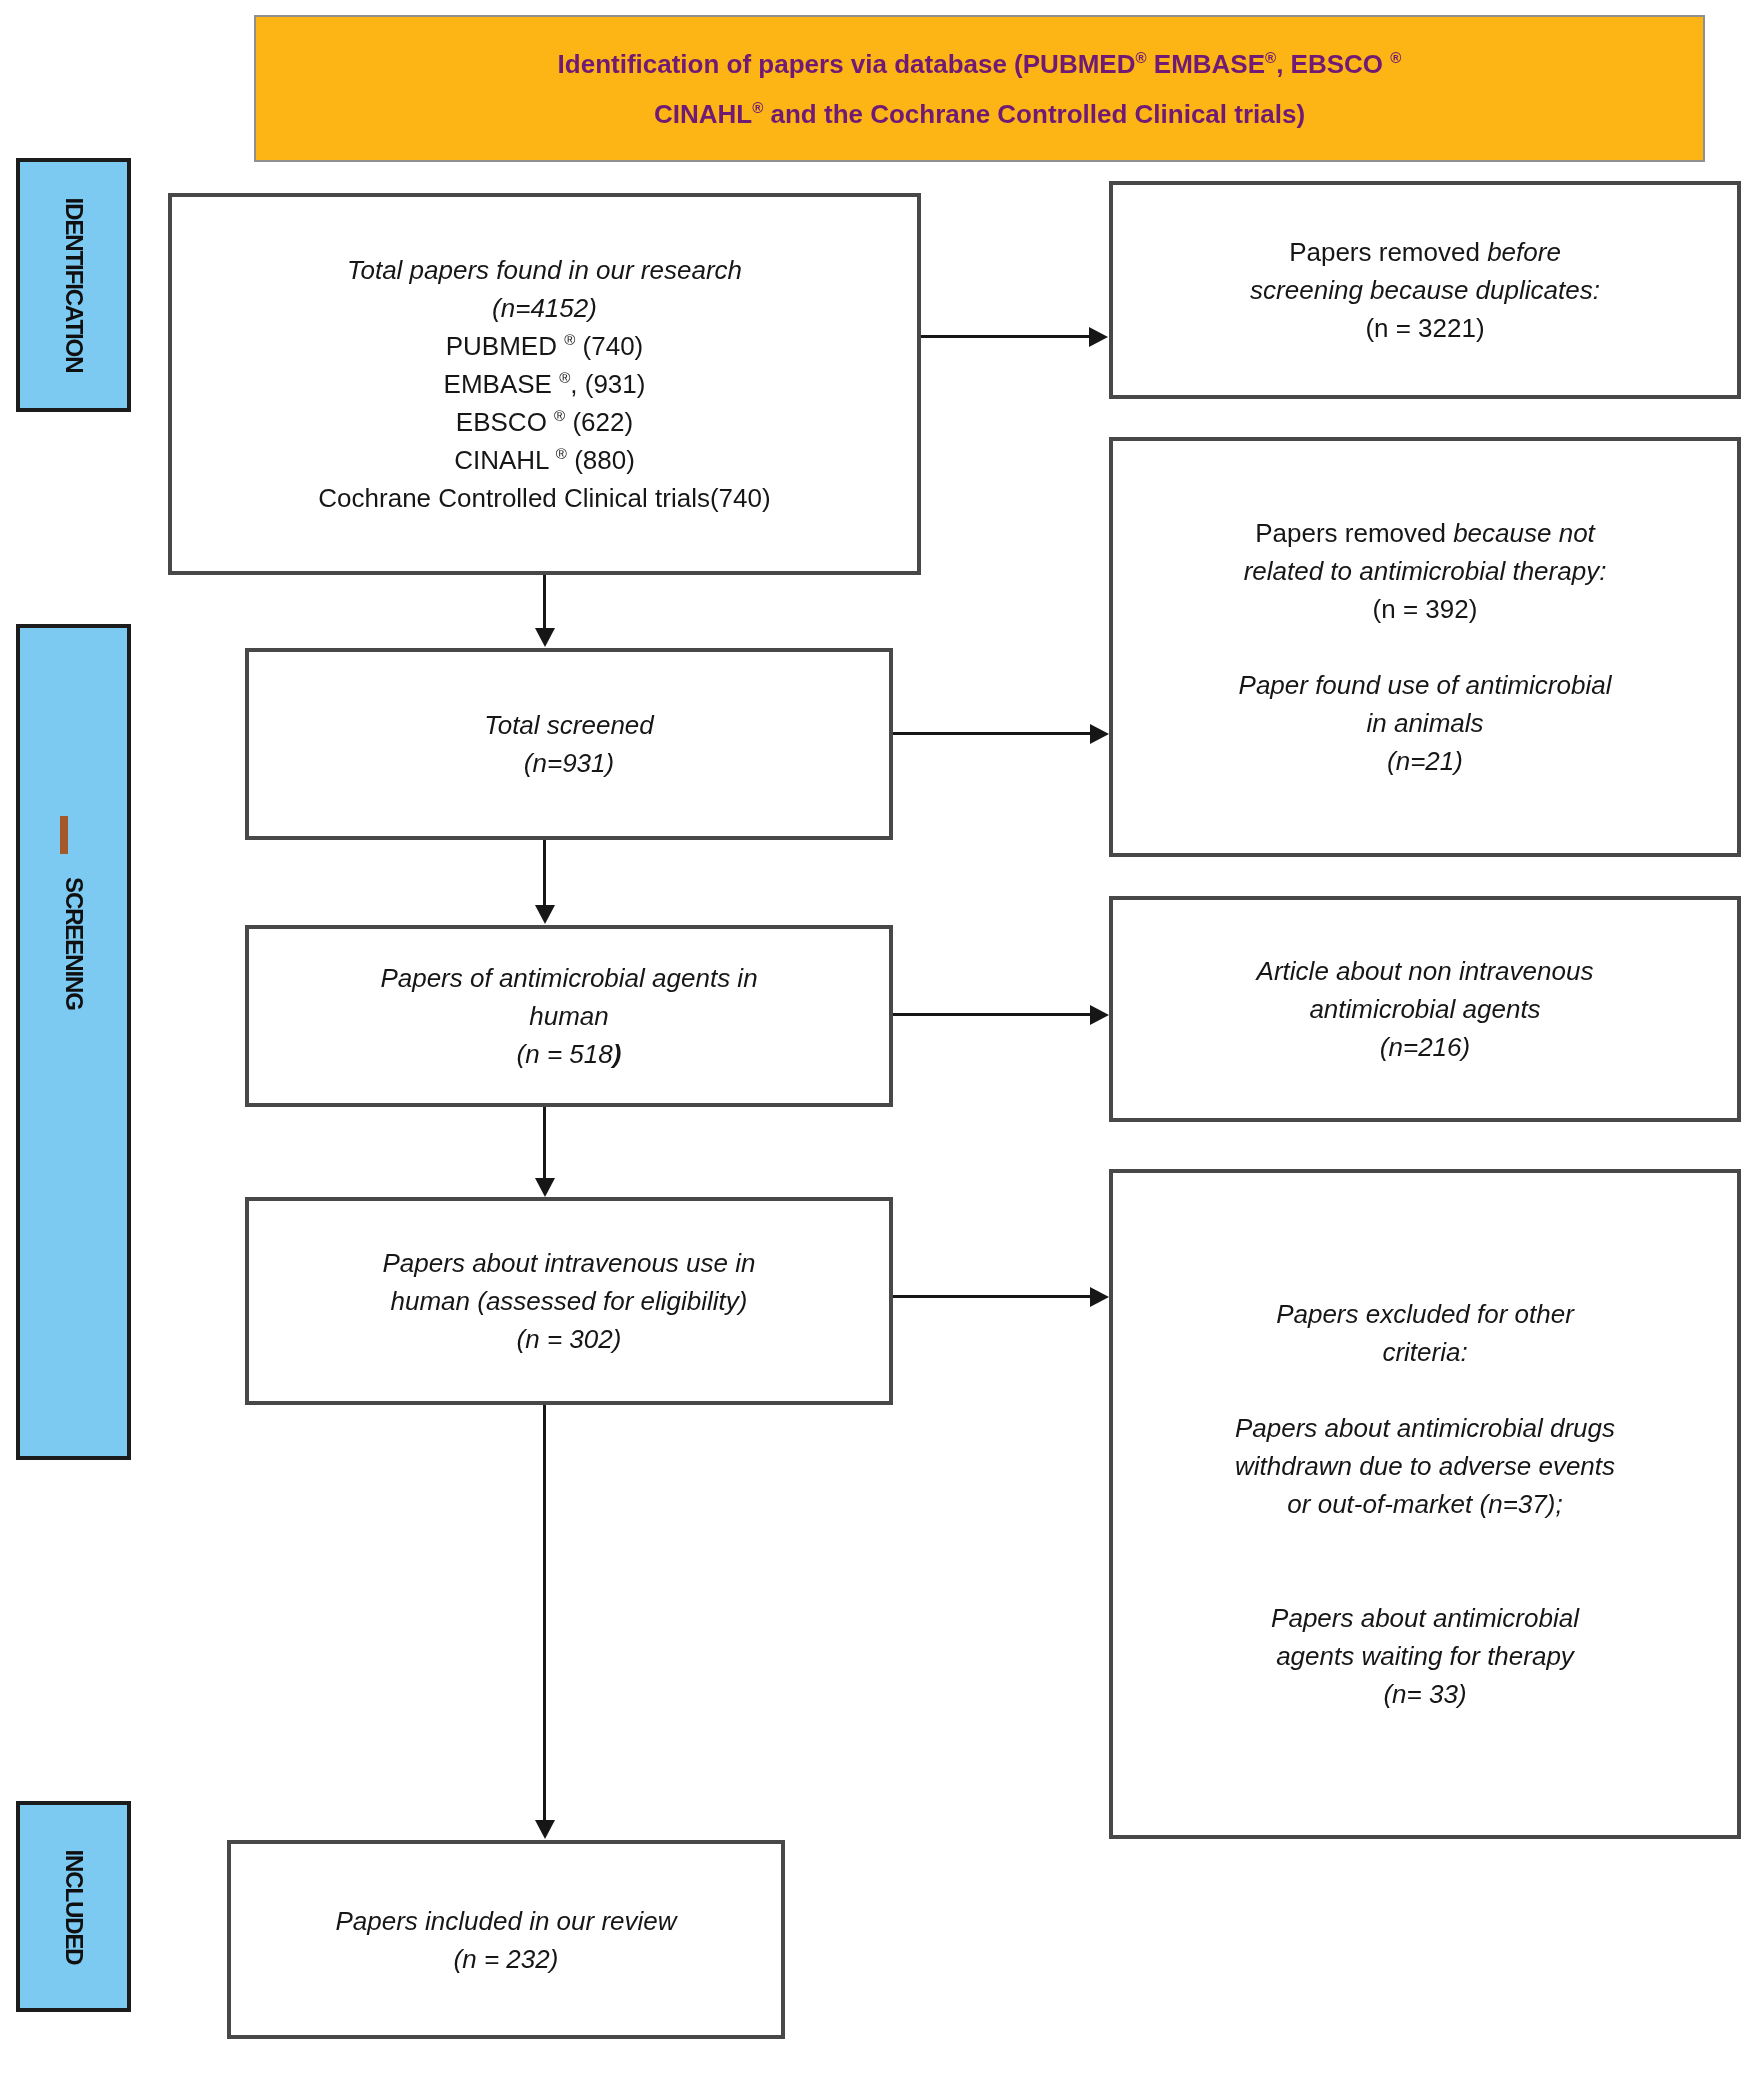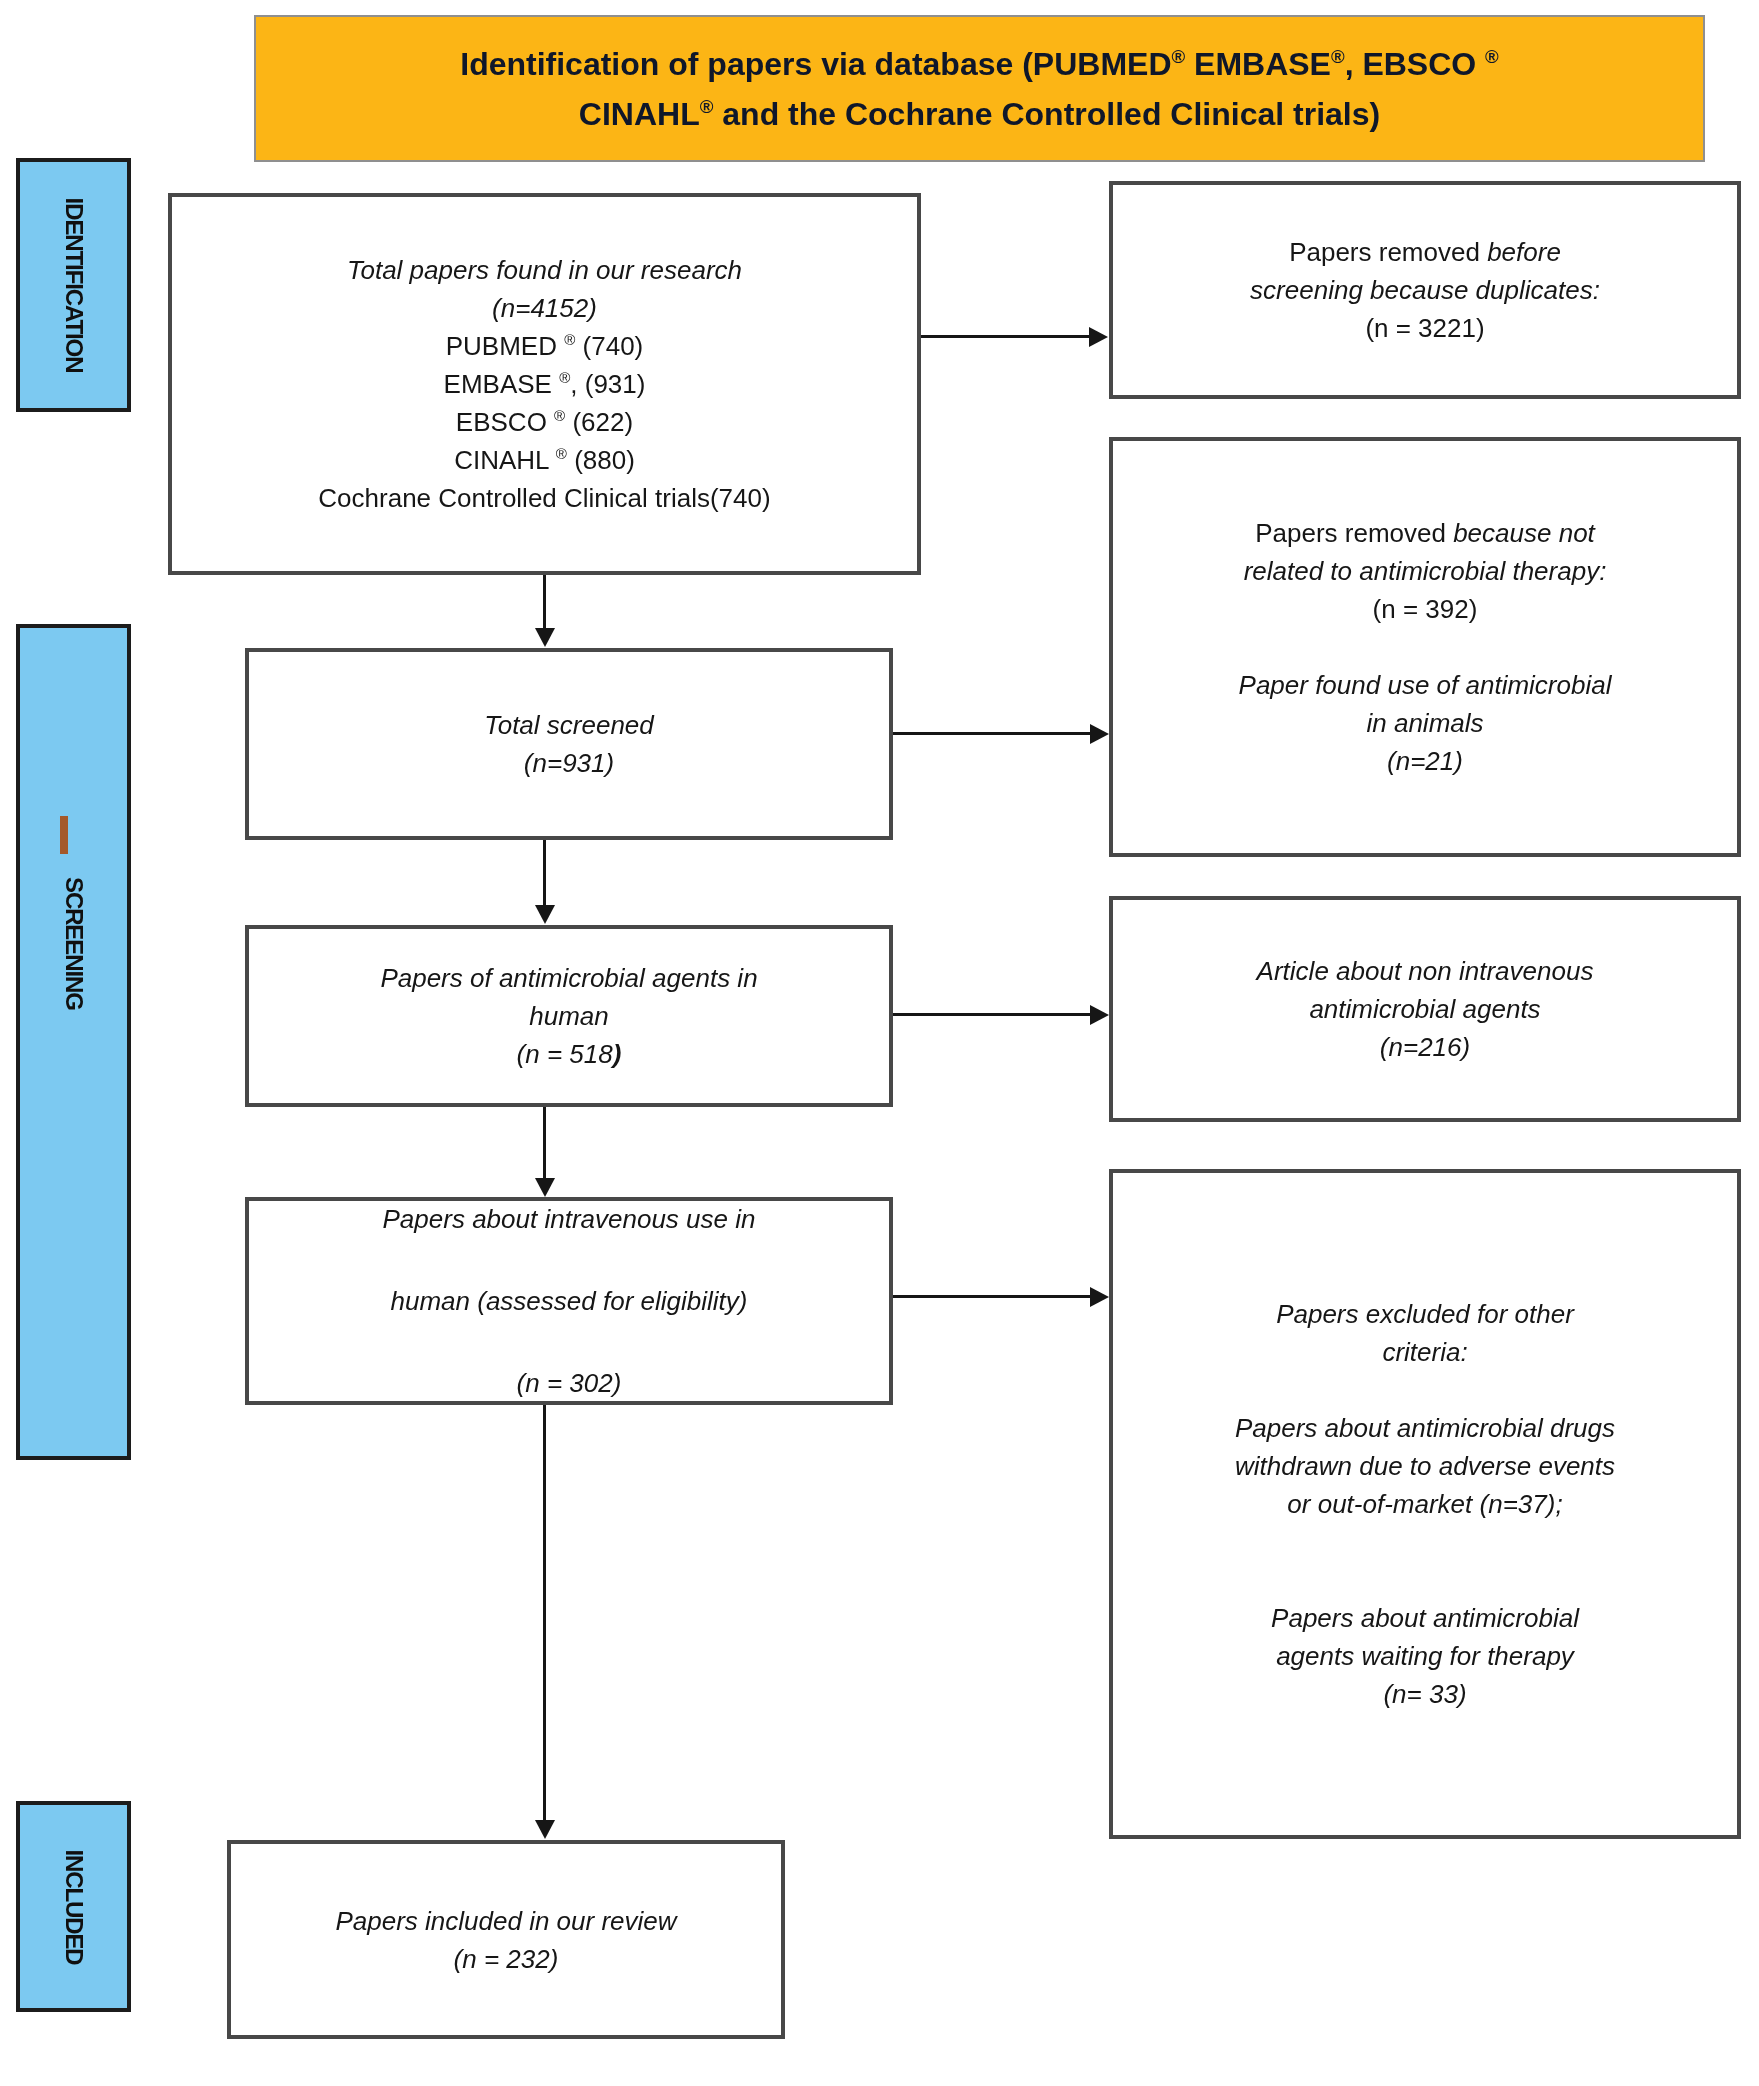--- a/index.html
+++ b/index.html
@@ -5,21 +5,21 @@
   html,body { margin:0; padding:0; background:#ffffff; }
   #canvas {
     position:relative; width:1759px; height:2087px; background:#ffffff;
     font-family:"Liberation Sans", sans-serif; color:#111111; overflow:hidden;
   }
   
   .banner {
     position:absolute; left:254px; top:15px; width:1451px; height:147px;
     background:#FCB515; border:2.8px solid #8f8f8f; box-sizing:border-box;
     display:flex; flex-direction:column; justify-content:center; align-items:center;
-    font-weight:bold; font-size:32px; color:#0f172a; text-align:center;
+    font-weight:bold; font-size:26px; color:#701a75; text-align:center;
   }
   .banner .bline { line-height:50px; white-space:nowrap; }
   
   .bx {
     position:absolute; background:#ffffff; border:4px solid #484848; box-sizing:border-box;
     display:flex; flex-direction:column; justify-content:center; align-items:center;
     text-align:center; font-size:26px; color:#161616;
   }
   .bx .line { line-height:38px; min-height:38px; white-space:nowrap; }
   .bx .blank { line-height:38px; min-height:38px; }
@@ -87,21 +87,21 @@
     <div class="line">Total screened</div>
     <div class="line">(n=931)</div>
   </div>
 
   <div class="bx it" style="left:245px; top:925px; width:648px; height:182px;">
     <div class="line">Papers of antimicrobial agents in</div>
     <div class="line">human</div>
     <div class="line"><span>(n = 518</span><span class="bd">)</span></div>
   </div>
 
-  <div class="bx it" style="left:245px; top:1197px; width:648px; height:208px;gap:44px;">
+  <div class="bx it" style="left:245px; top:1197px; width:648px; height:208px;">
     <div class="line">Papers about intravenous use in</div>
     <div class="line">human (assessed for eligibility)</div>
     <div class="line">(n = 302)</div>
   </div>
 
   <div class="bx it" style="left:227px; top:1840px; width:558px; height:199px;">
     <div class="line">Papers included in our review</div>
     <div class="line">(n = 232)</div>
   </div>
 

